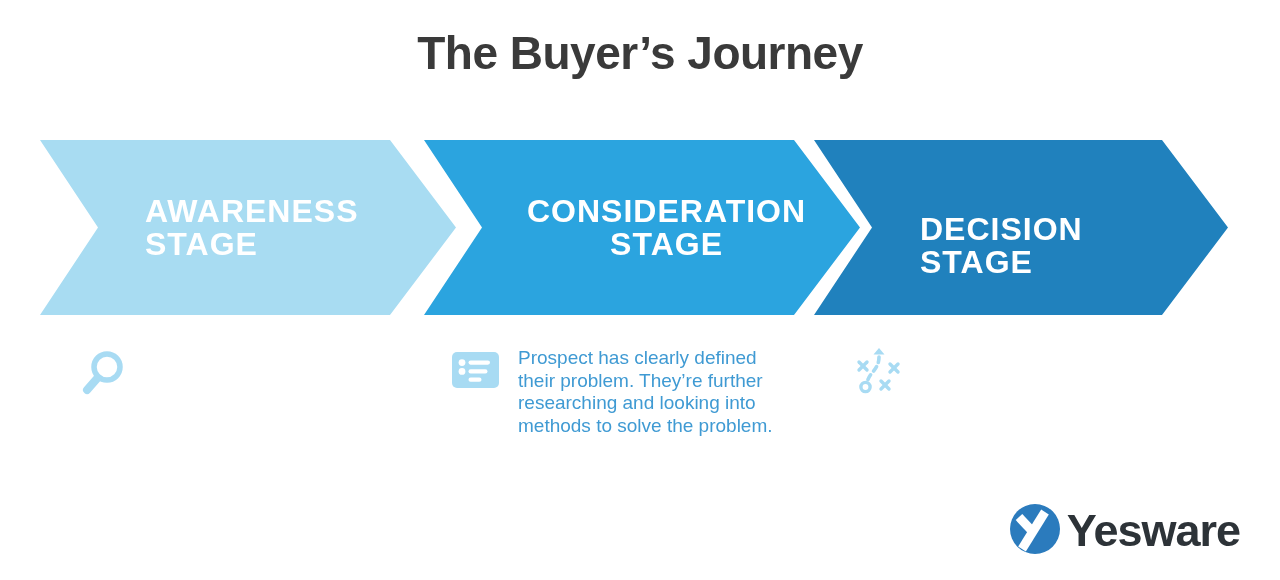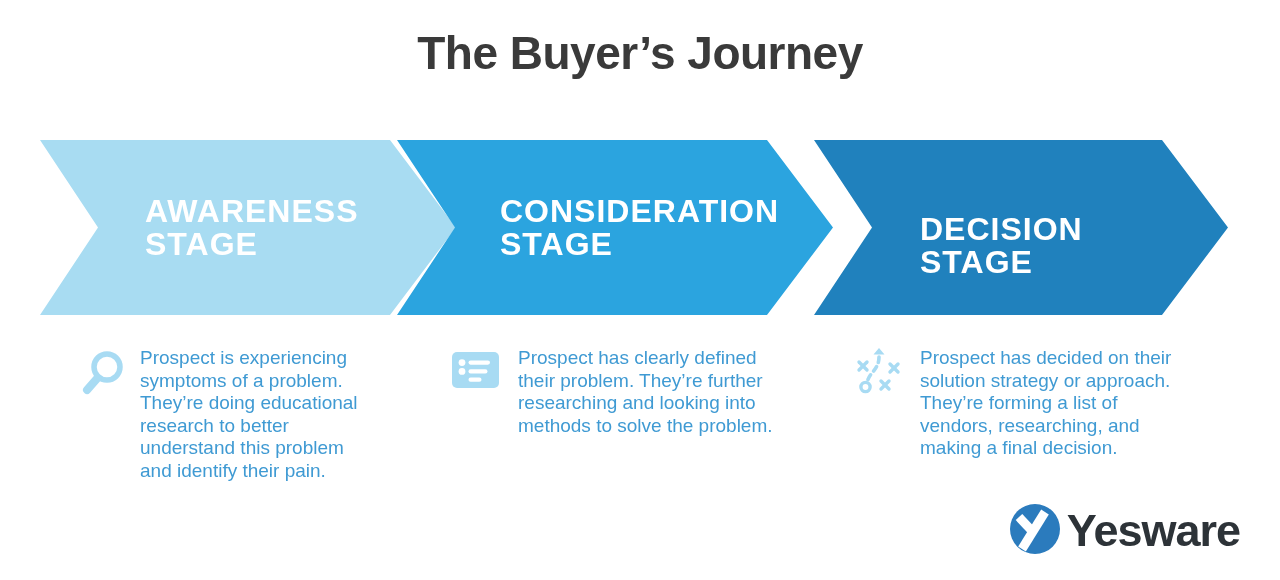--- a/index.html
+++ b/index.html
@@ -35,24 +35,25 @@
     display: flex;
     align-items: center;
   }
   .arrow1 {
     left: 40px;
     width: 416px;
     background: var(--stage1-fill, #a8dcf2);
     clip-path: polygon(0 0, calc(100% - 66px) 0, 100% 50%, calc(100% - 66px) 100%, 0 100%, 58px 50%);
   }
   .arrow2 {
-    left: 397px;
+    left: 424px;
     width: 436px;
     background: var(--stage2-fill, #2ba4df);
     clip-path: polygon(0 0, calc(100% - 66px) 0, 100% 50%, calc(100% - 66px) 100%, 0 100%, 58px 50%);
+    text-align: center;
   }
   .arrow3 {
     left: 814px;
     width: 414px;
     background: var(--stage3-fill, #2081bd);
     clip-path: polygon(0 0, calc(100% - 66px) 0, 100% 50%, calc(100% - 66px) 100%, 0 100%, 58px 50%);
   }
   .stage-label {
     color: var(--stage-label-text, #fff);
     font-size: 32px;
@@ -123,26 +124,20 @@
     <div class="stage-label">DECISION
 STAGE</div>
   </div>
 
   <div class="desc-icon icon1">
     <svg width="52" height="48" viewBox="0 0 52 48" aria-hidden="true">
       <circle cx="27" cy="17" r="13" fill="none" stroke="currentColor" stroke-width="5.5"></circle>
       <line x1="17.5" y1="28" x2="7" y2="40" stroke="currentColor" stroke-width="8" stroke-linecap="round"></line>
     </svg>
   </div>
-  <p class="desc desc1">Prospect is experiencing
-symptoms of a problem.
-They’re doing educational
-research to better
-understand this problem
-and identify their pain.</p>
 
   <div class="desc-icon icon2">
     <svg width="47" height="36" viewBox="0 0 47 36" aria-hidden="true">
       <rect width="47" height="36" rx="5" fill="currentColor"></rect>
       <circle cx="10" cy="10.6" r="3.4" fill="#fff"></circle>
       <circle cx="10" cy="19.4" r="3.4" fill="#fff"></circle>
       <rect x="16.5" y="8.5" width="21.5" height="4.2" rx="2.1" fill="#fff"></rect>
       <rect x="16.5" y="17.3" width="19" height="4.2" rx="2.1" fill="#fff"></rect>
       <rect x="16.5" y="25.6" width="13" height="4.2" rx="2.1" fill="#fff"></rect>
     </svg>
@@ -158,25 +153,20 @@
       <path d="M23,9 C23,16 20,20 16,25 C13.5,28 12,31 11.5,33" fill="none" stroke="currentColor" stroke-width="3.6" stroke-dasharray="5.5 4.5" stroke-linecap="round"></path>
       <circle cx="9.5" cy="39" r="4.6" fill="none" stroke="currentColor" stroke-width="3.4"></circle>
       <line x1="3" y1="14" x2="11" y2="22" stroke="currentColor" stroke-width="3.4" stroke-linecap="round"></line>
       <line x1="11" y1="14" x2="3" y2="22" stroke="currentColor" stroke-width="3.4" stroke-linecap="round"></line>
       <line x1="34" y1="16" x2="42" y2="24" stroke="currentColor" stroke-width="3.4" stroke-linecap="round"></line>
       <line x1="42" y1="16" x2="34" y2="24" stroke="currentColor" stroke-width="3.4" stroke-linecap="round"></line>
       <line x1="25" y1="33" x2="33" y2="41" stroke="currentColor" stroke-width="3.4" stroke-linecap="round"></line>
       <line x1="33" y1="33" x2="25" y2="41" stroke="currentColor" stroke-width="3.4" stroke-linecap="round"></line>
     </svg>
   </div>
-  <p class="desc desc3">Prospect has decided on their
-solution strategy or approach.
-They’re forming a list of
-vendors, researching, and
-making a final decision.</p>
 
   <div class="logo">
     <span class="logo-mark">
       <svg width="50" height="50" viewBox="0 0 50 50" aria-hidden="true">
         <defs>
           <clipPath id="logo-circle-clip">
               <circle cx="25" cy="25" r="25"></circle>
             </clipPath>
         </defs>
         <circle cx="25" cy="25" r="25" fill="var(--logo-blue, #2b7bbd)"></circle>

